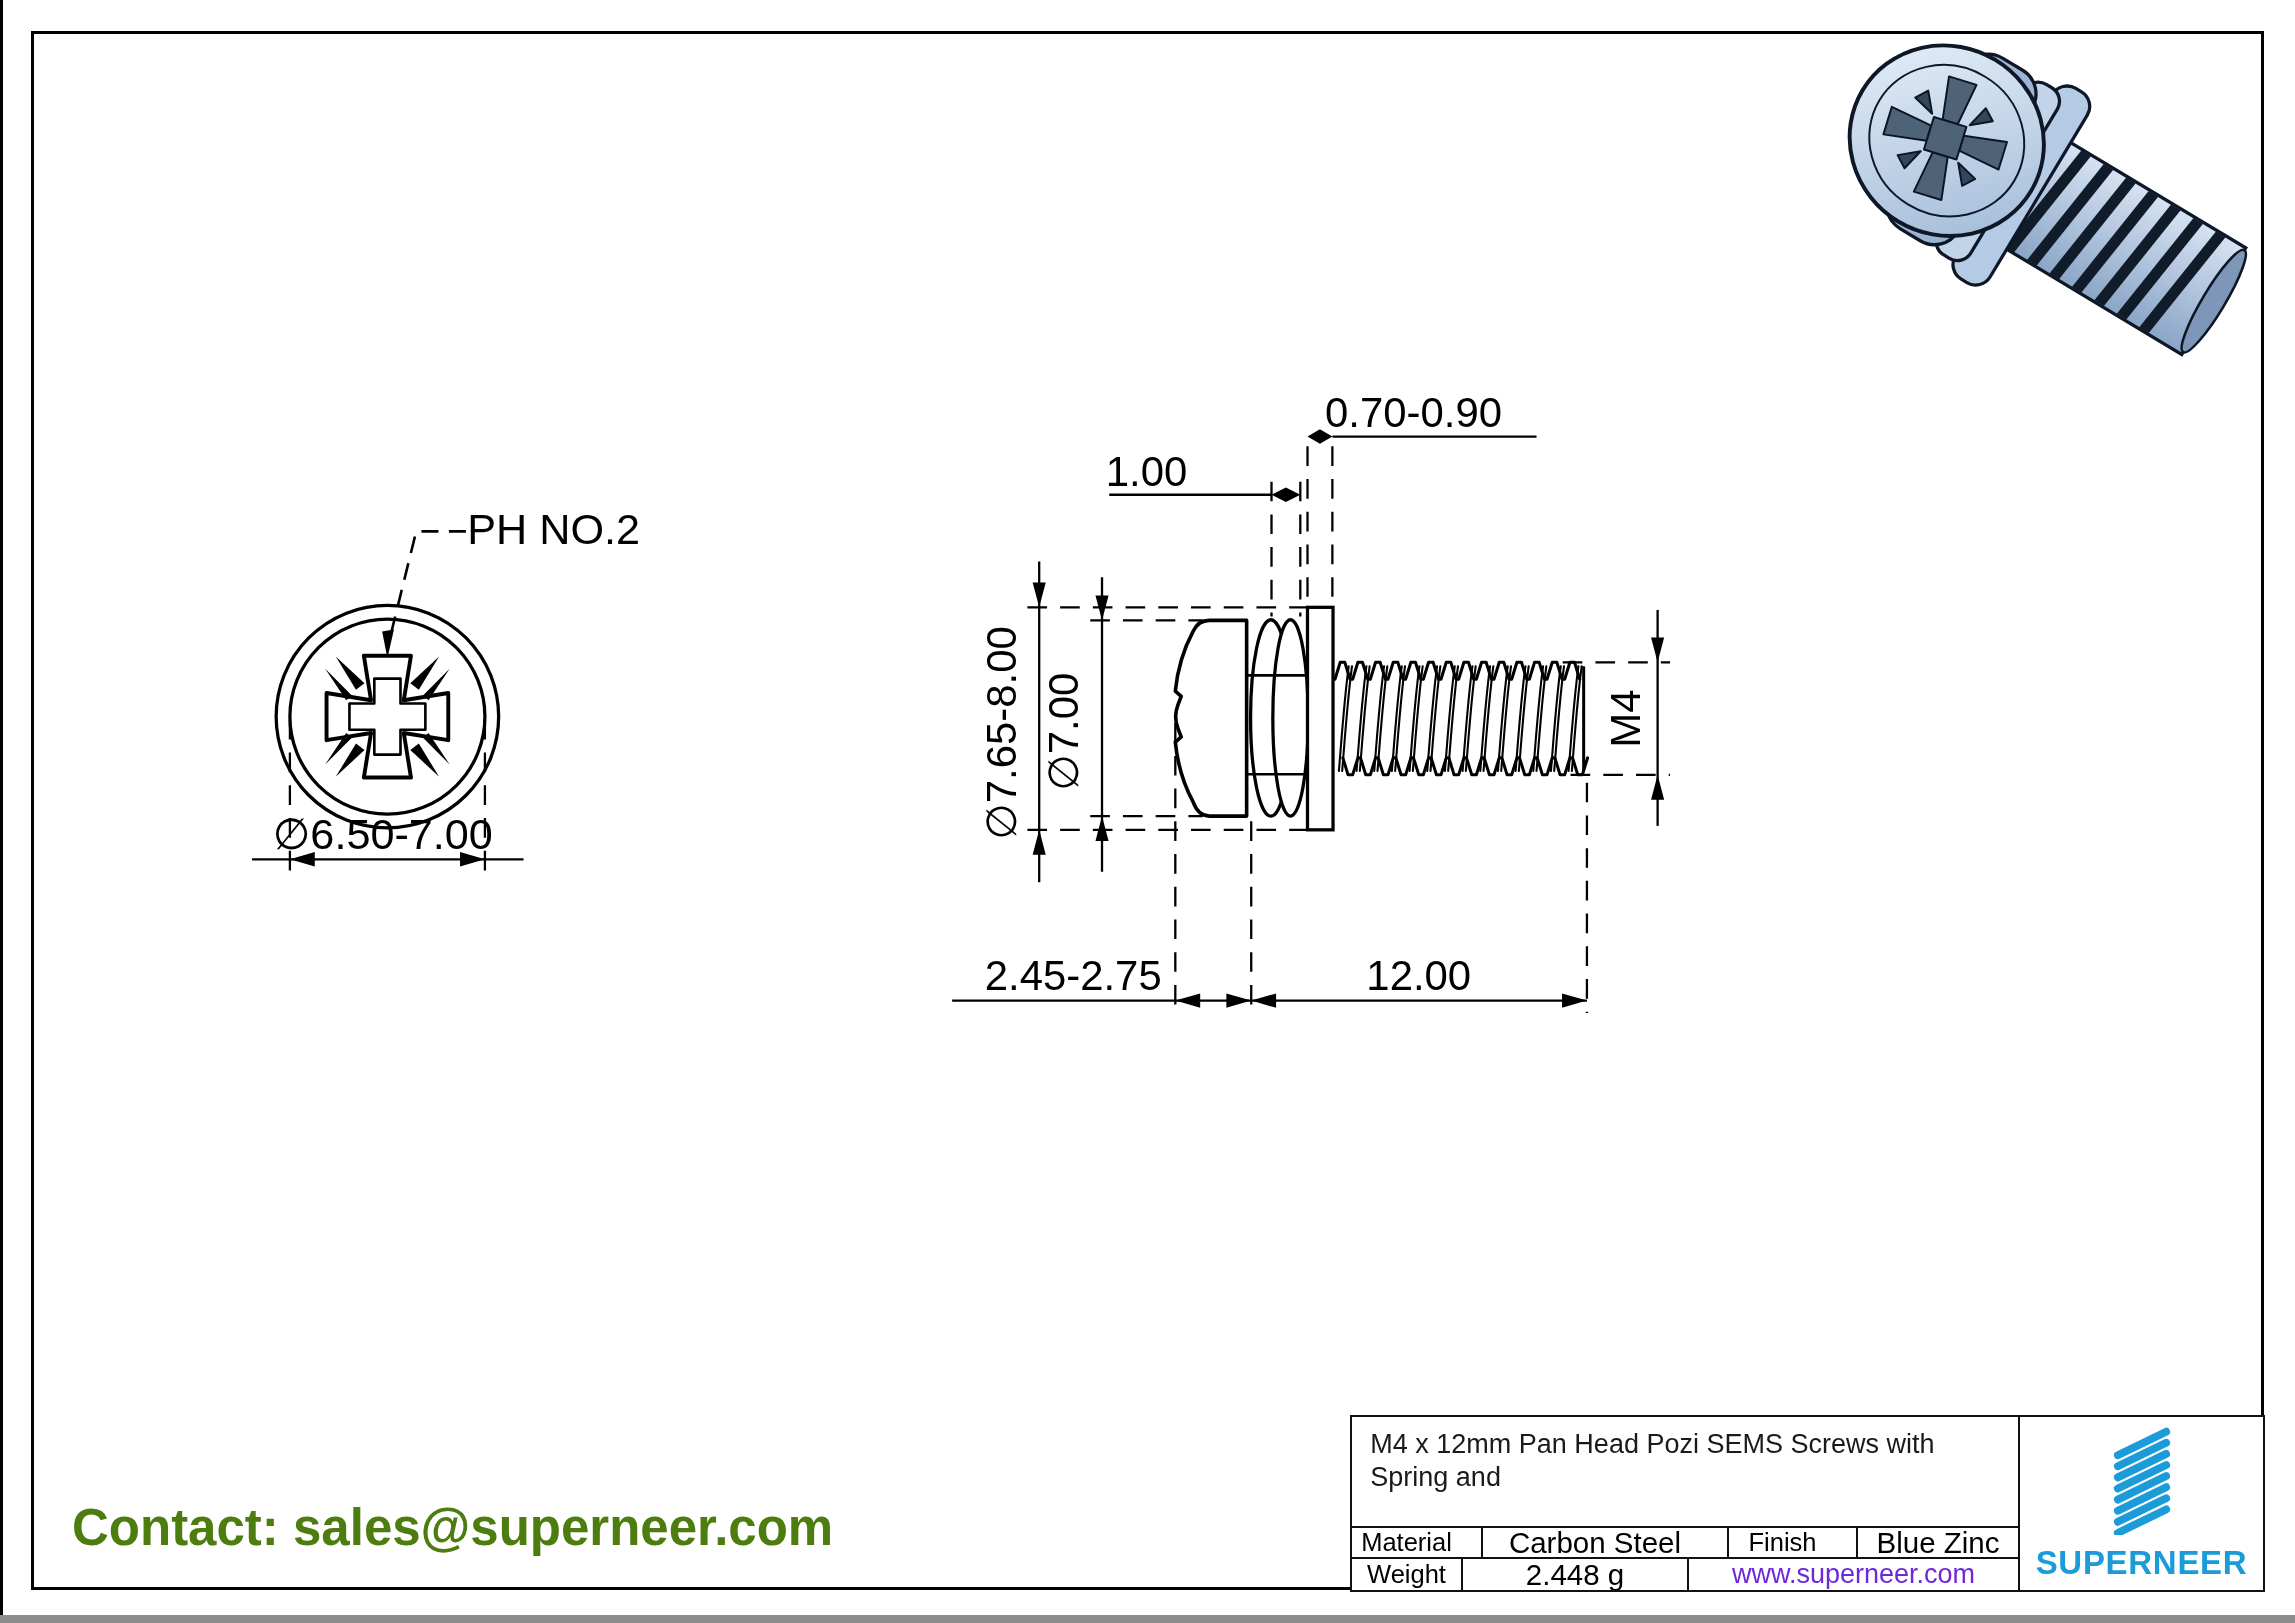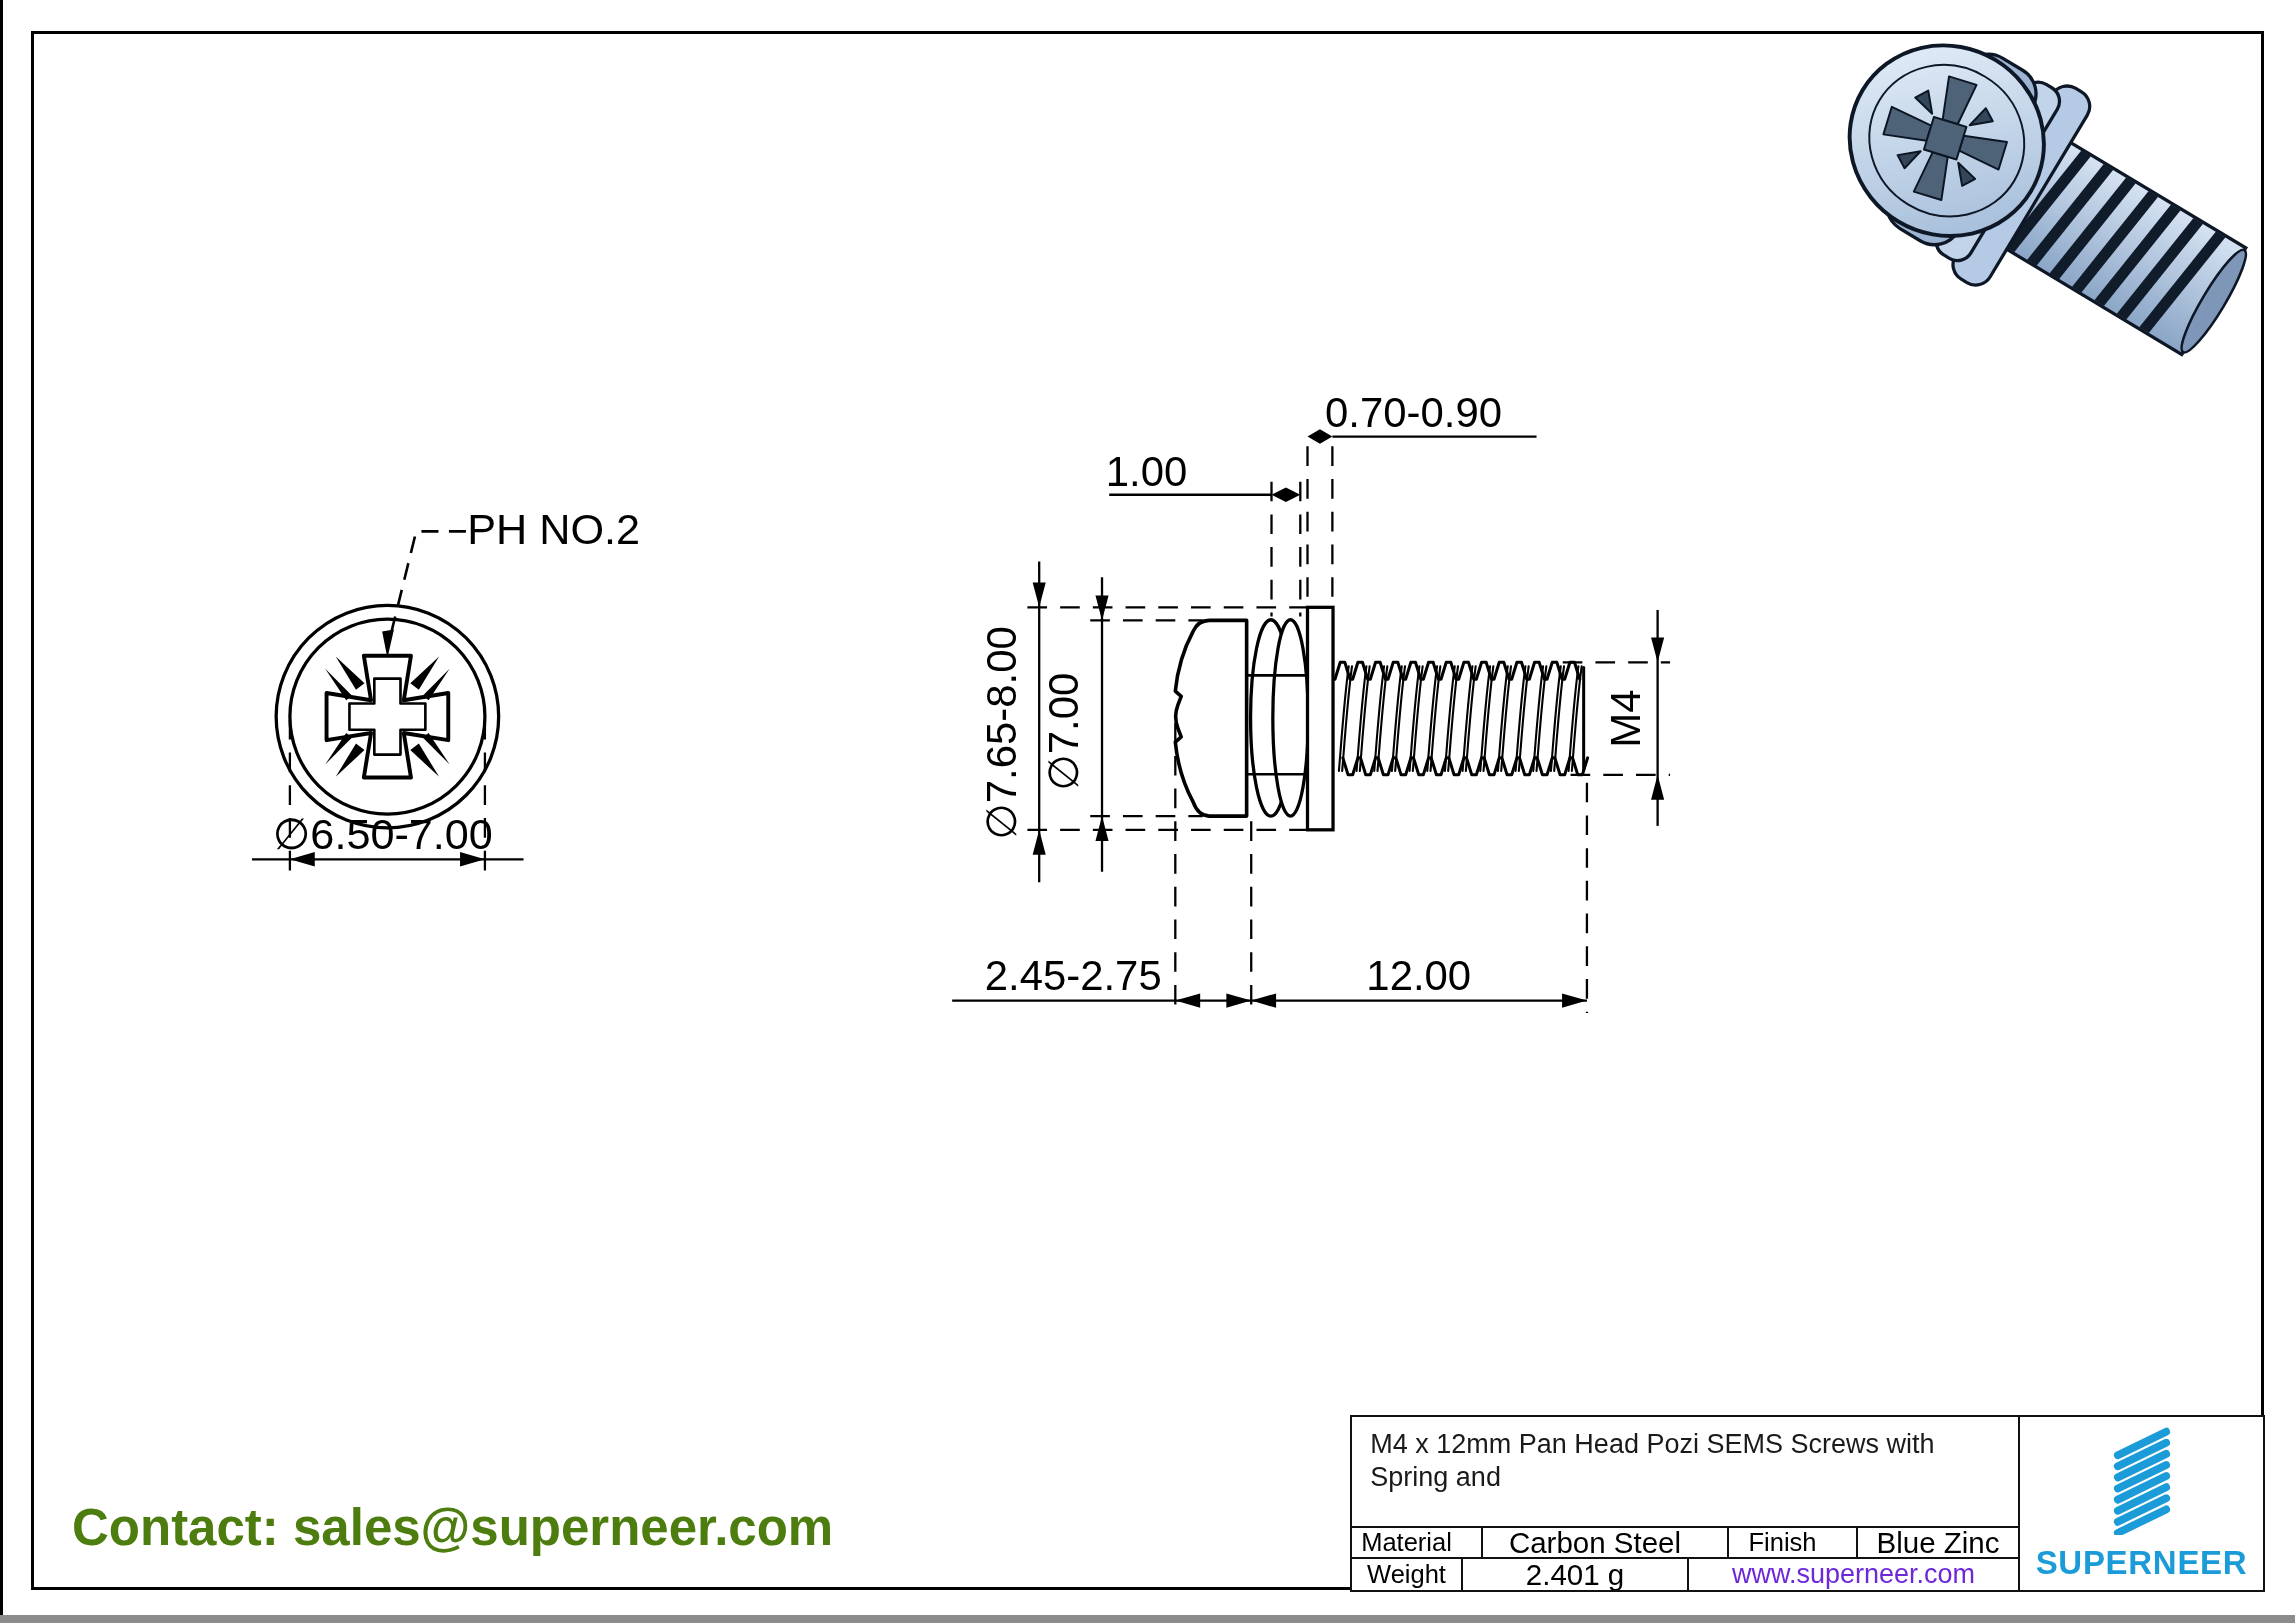--- a/index.html
+++ b/index.html
@@ -199,21 +199,21 @@
       </div>
     </div>
     <div class="tb-row tb-row1">
       <div class="tb-cell tb-label">Material</div>
       <div class="tb-cell tb-value">Carbon Steel</div>
       <div class="tb-cell tb-label">Finish</div>
       <div class="tb-cell tb-value">Blue Zinc</div>
     </div>
     <div class="tb-row tb-row2">
       <div class="tb-cell tb-label">Weight</div>
-      <div class="tb-cell tb-value">2.401 g</div>
+      <div class="tb-cell tb-value">2.448 g</div>
       <div class="tb-cell tb-link">www.superneer.com</div>
     </div>
   </div>
   <div class="tb-logo">
     <svg width="98" height="110" viewBox="0 0 150 168">
       <g stroke="#1b9cd8" stroke-width="12" stroke-linecap="round">
         <line x1="38" y1="46" x2="112" y2="10"></line>
         <line x1="38" y1="63" x2="112" y2="27"></line>
         <line x1="38" y1="80" x2="112" y2="44"></line>
         <line x1="38" y1="97" x2="112" y2="61"></line>

